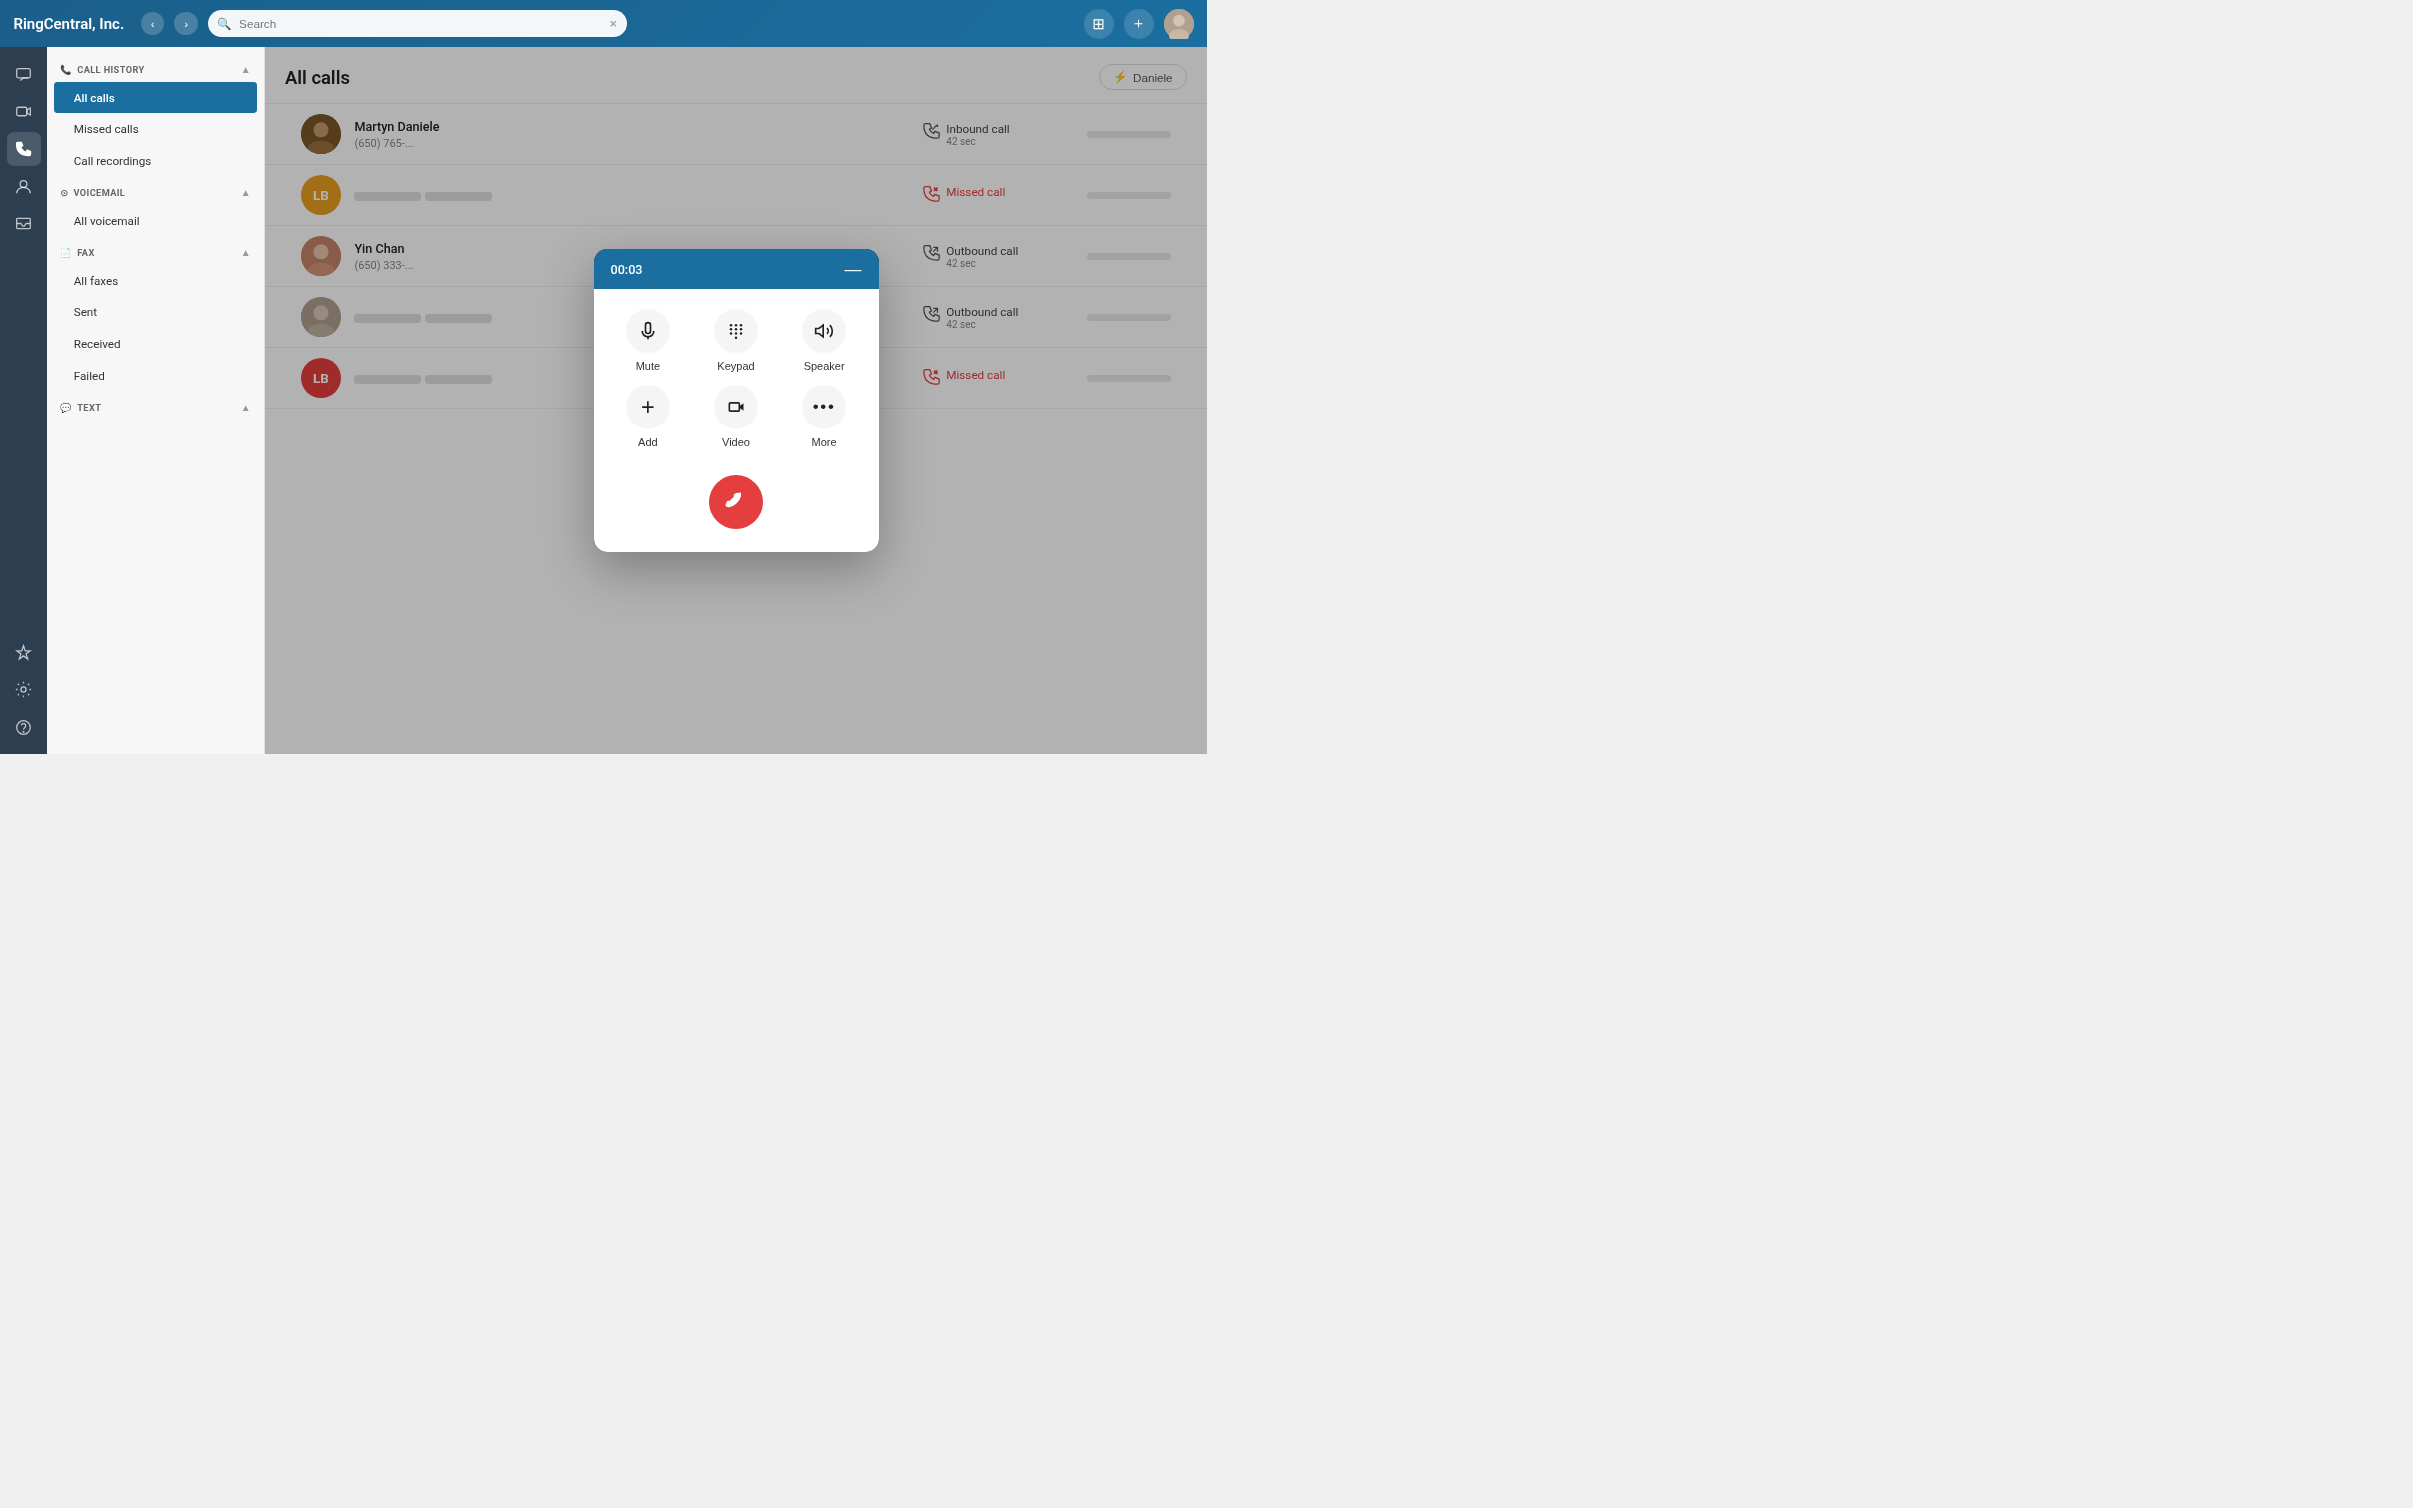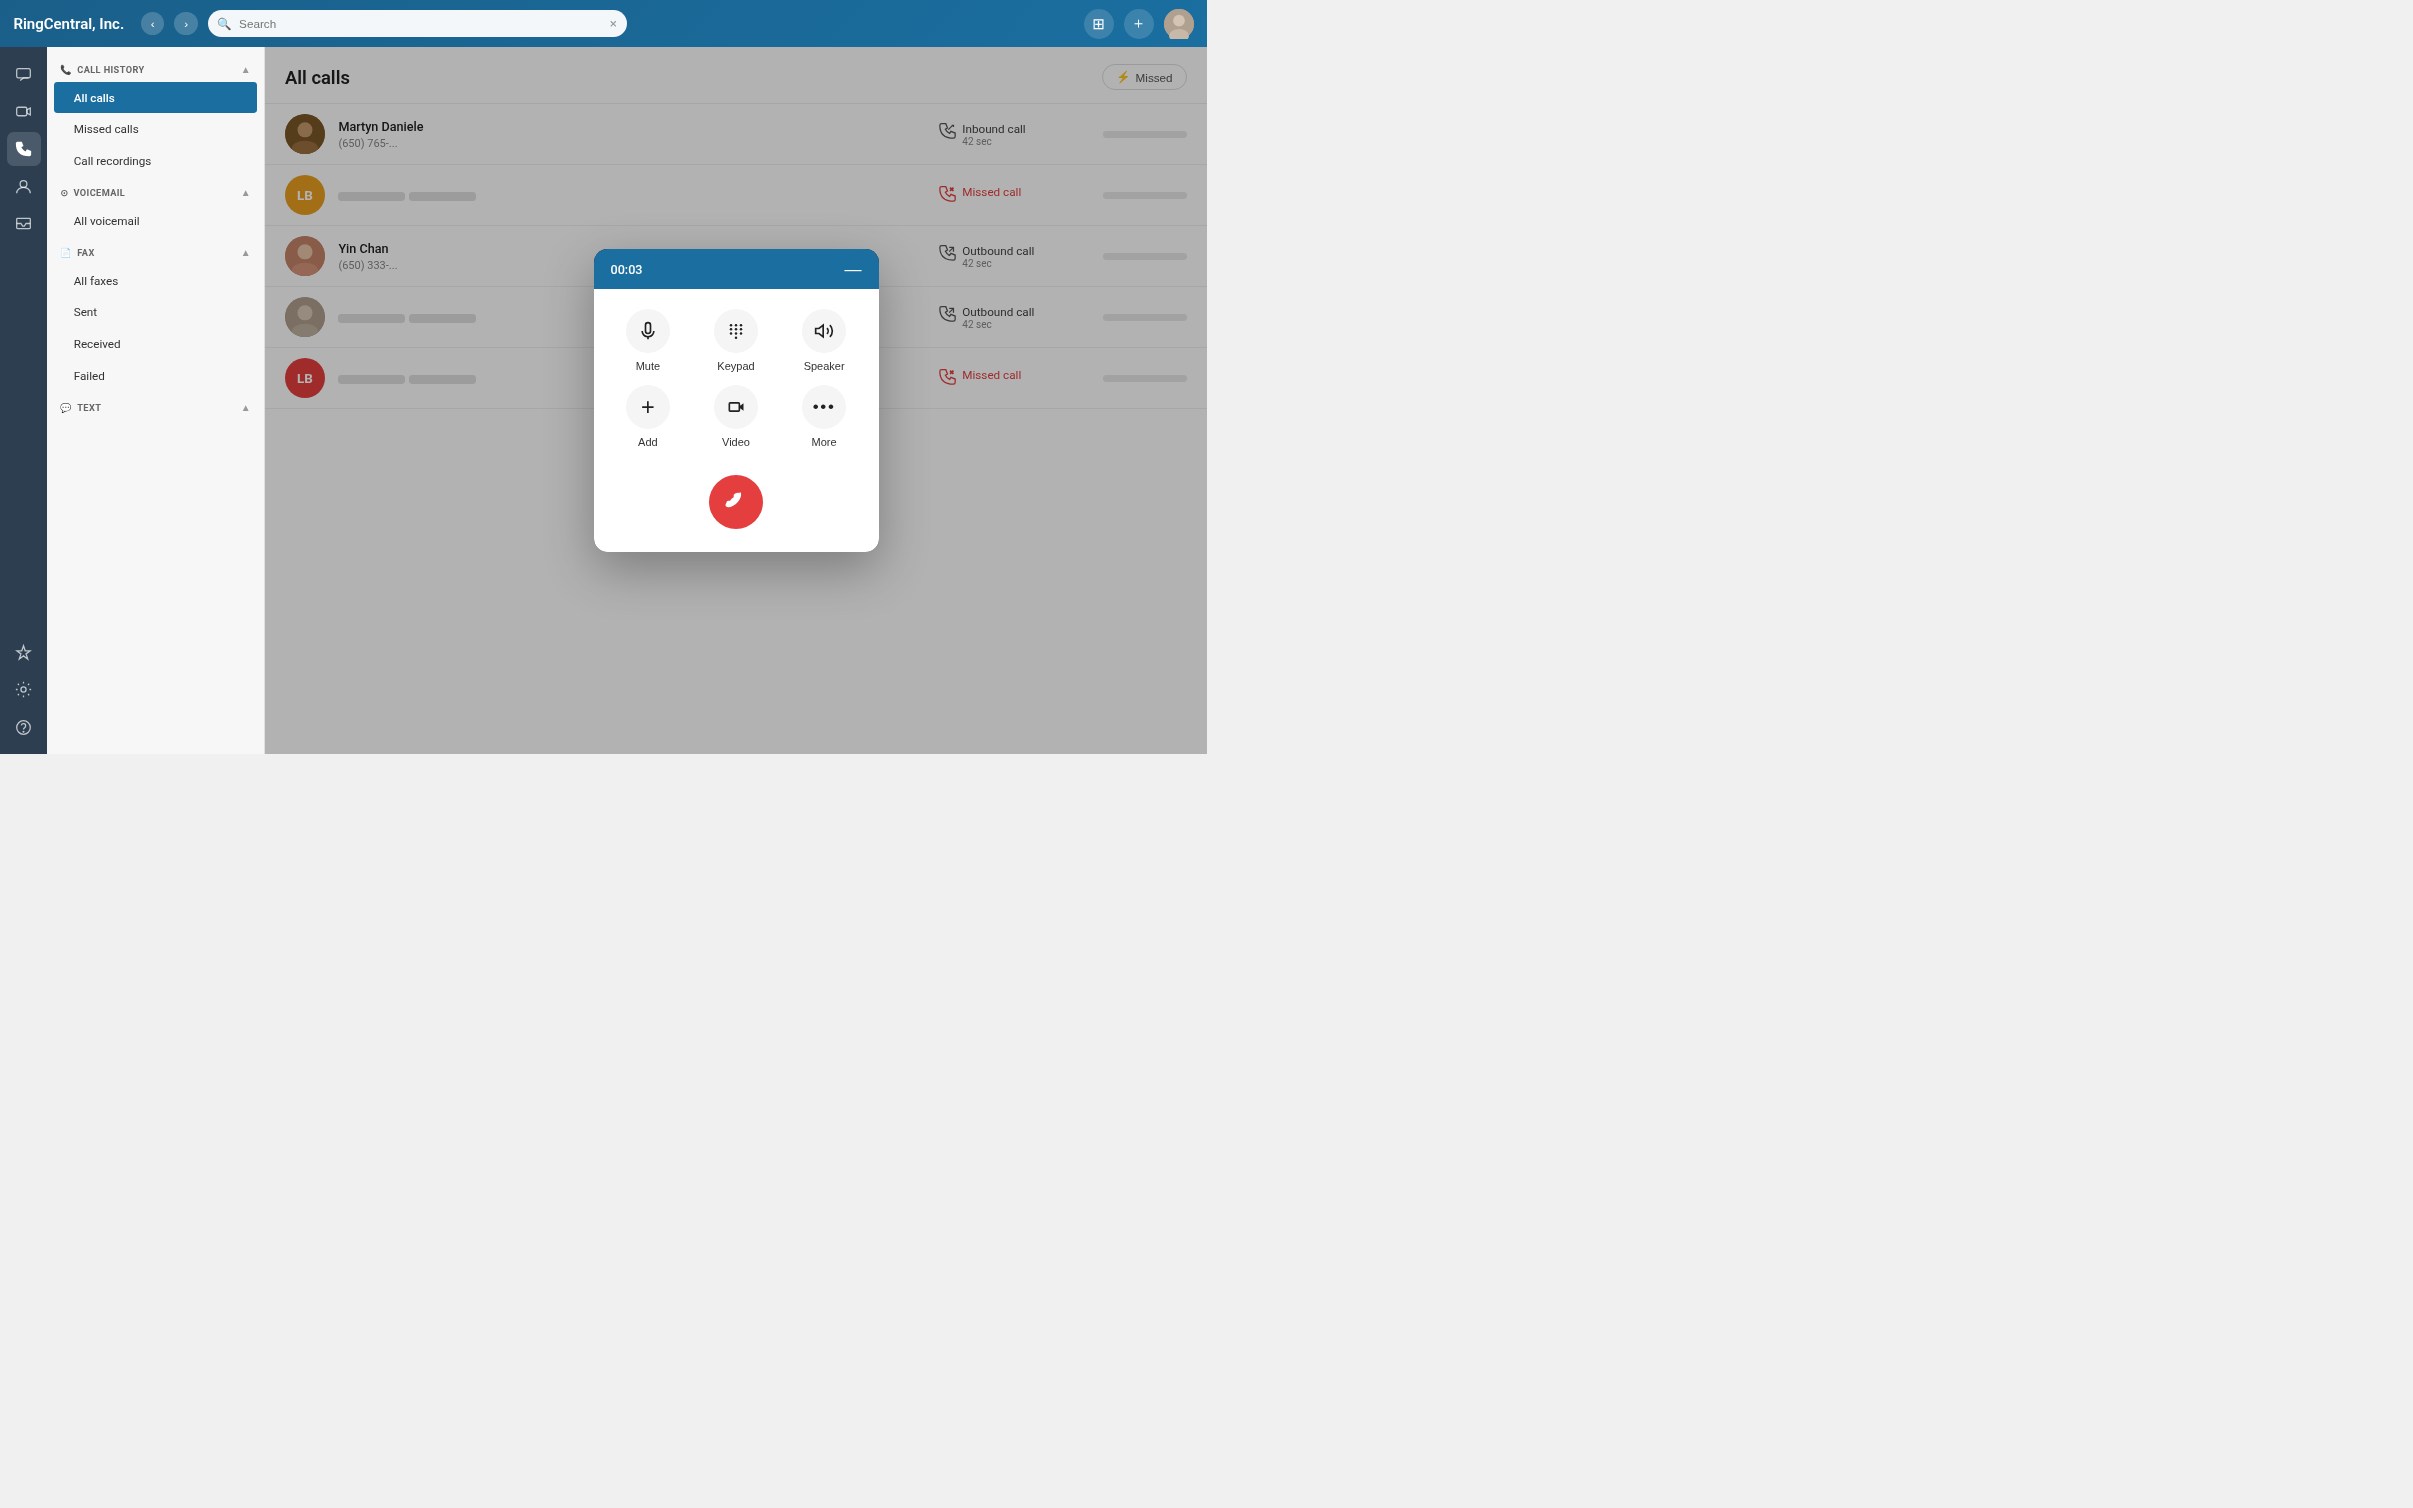--- a/index.html
+++ b/index.html
@@ -193,21 +193,21 @@
       cursor: pointer;
       font-size: 11.7px;
       color: #555;
     }
 
     
     .call-list { padding: 0; }
     .call-row {
       display: flex;
       align-items: center;
-      padding: 10px 20px;
+      padding: 10px 36px;
       border-bottom: 0.8px solid #f0f0f0;
       gap: 13.4px;
     }
     .call-avatar {
       width: 40px;
       height: 40px;
       border-radius: 50%;
       flex-shrink: 0;
       display: flex;
       align-items: center;
@@ -503,21 +503,21 @@
       <span class="nav-chevron">▲</span>
     </div>
 
   </div>
 
   <div class="content-area">
     <div class="content-header">
       <h1 class="content-title">All calls</h1>
       <button class="filter-btn">
         <span>⚡</span>
-        <span>Missed</span>
+        <span>Daniele</span>
       </button>
     </div>
 
     <div class="call-list">
 
       <div class="call-row">
         <div class="call-avatar" style="background:#8B6B2A;">
           <svg width="40" height="40" viewBox="0 0 48 48">
             <circle cx="24" cy="24" r="24" fill="#7A5828"></circle>
             <circle cx="24" cy="19" r="9" fill="#C49A6C"></circle>

